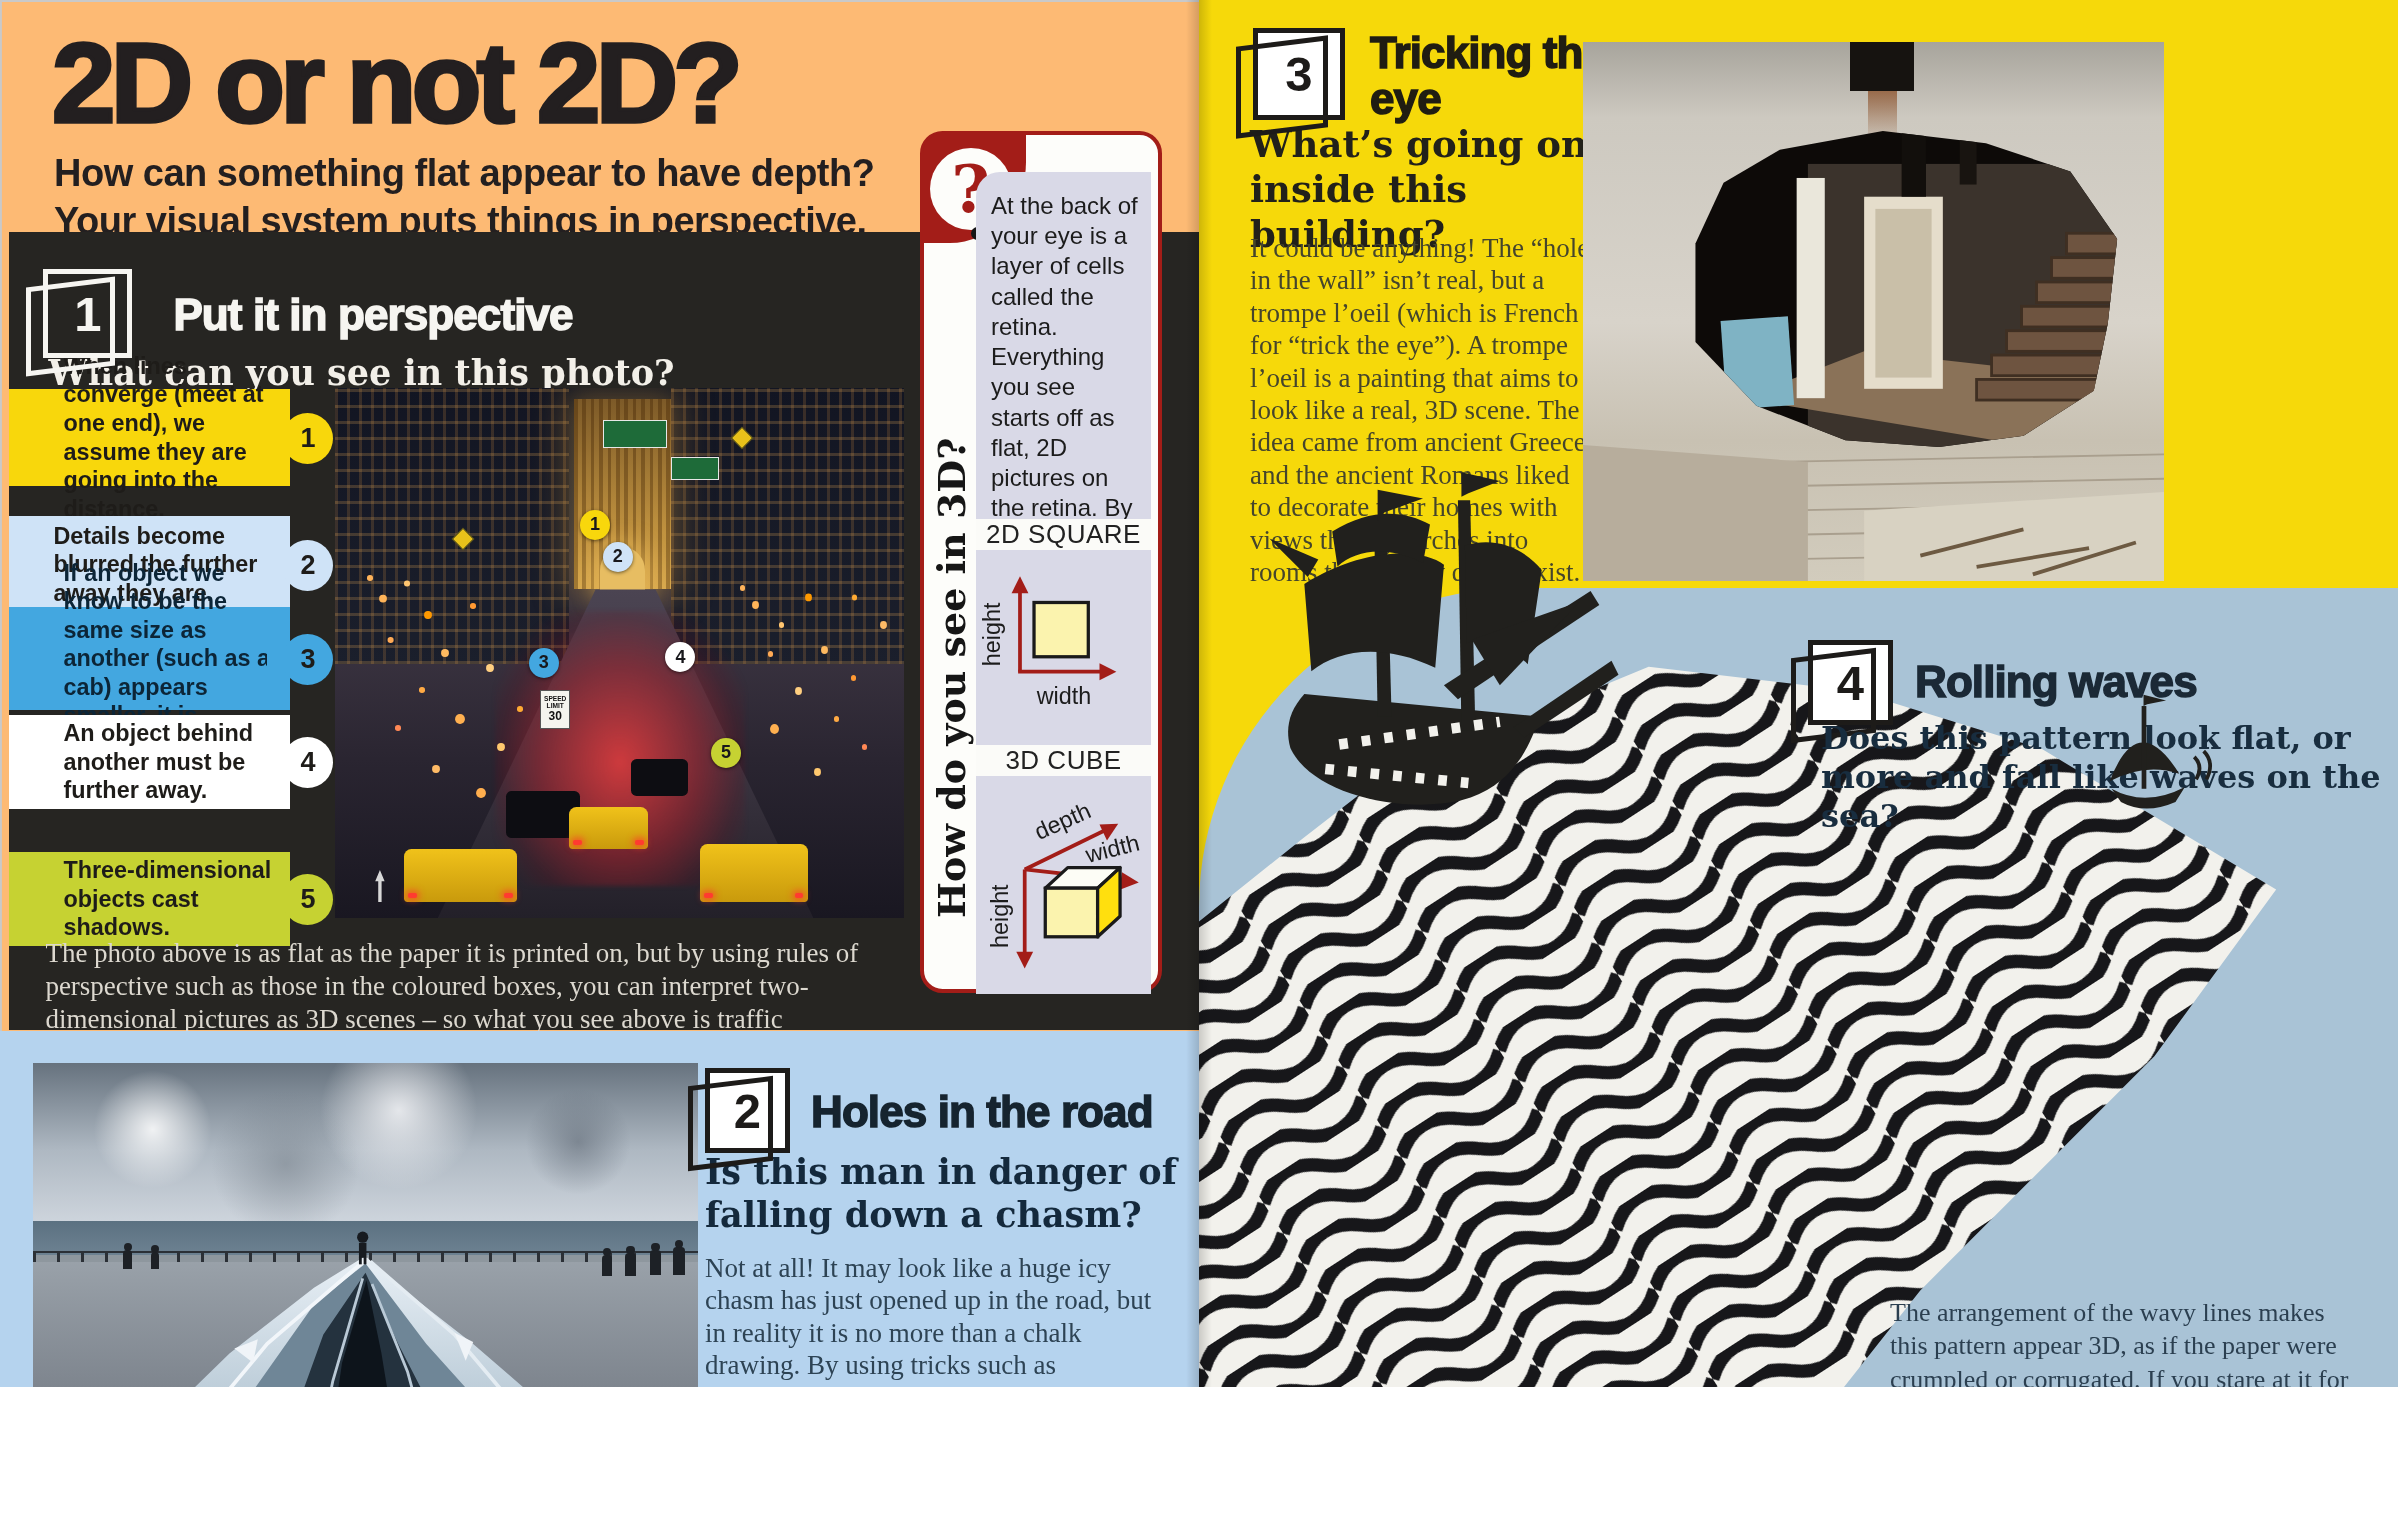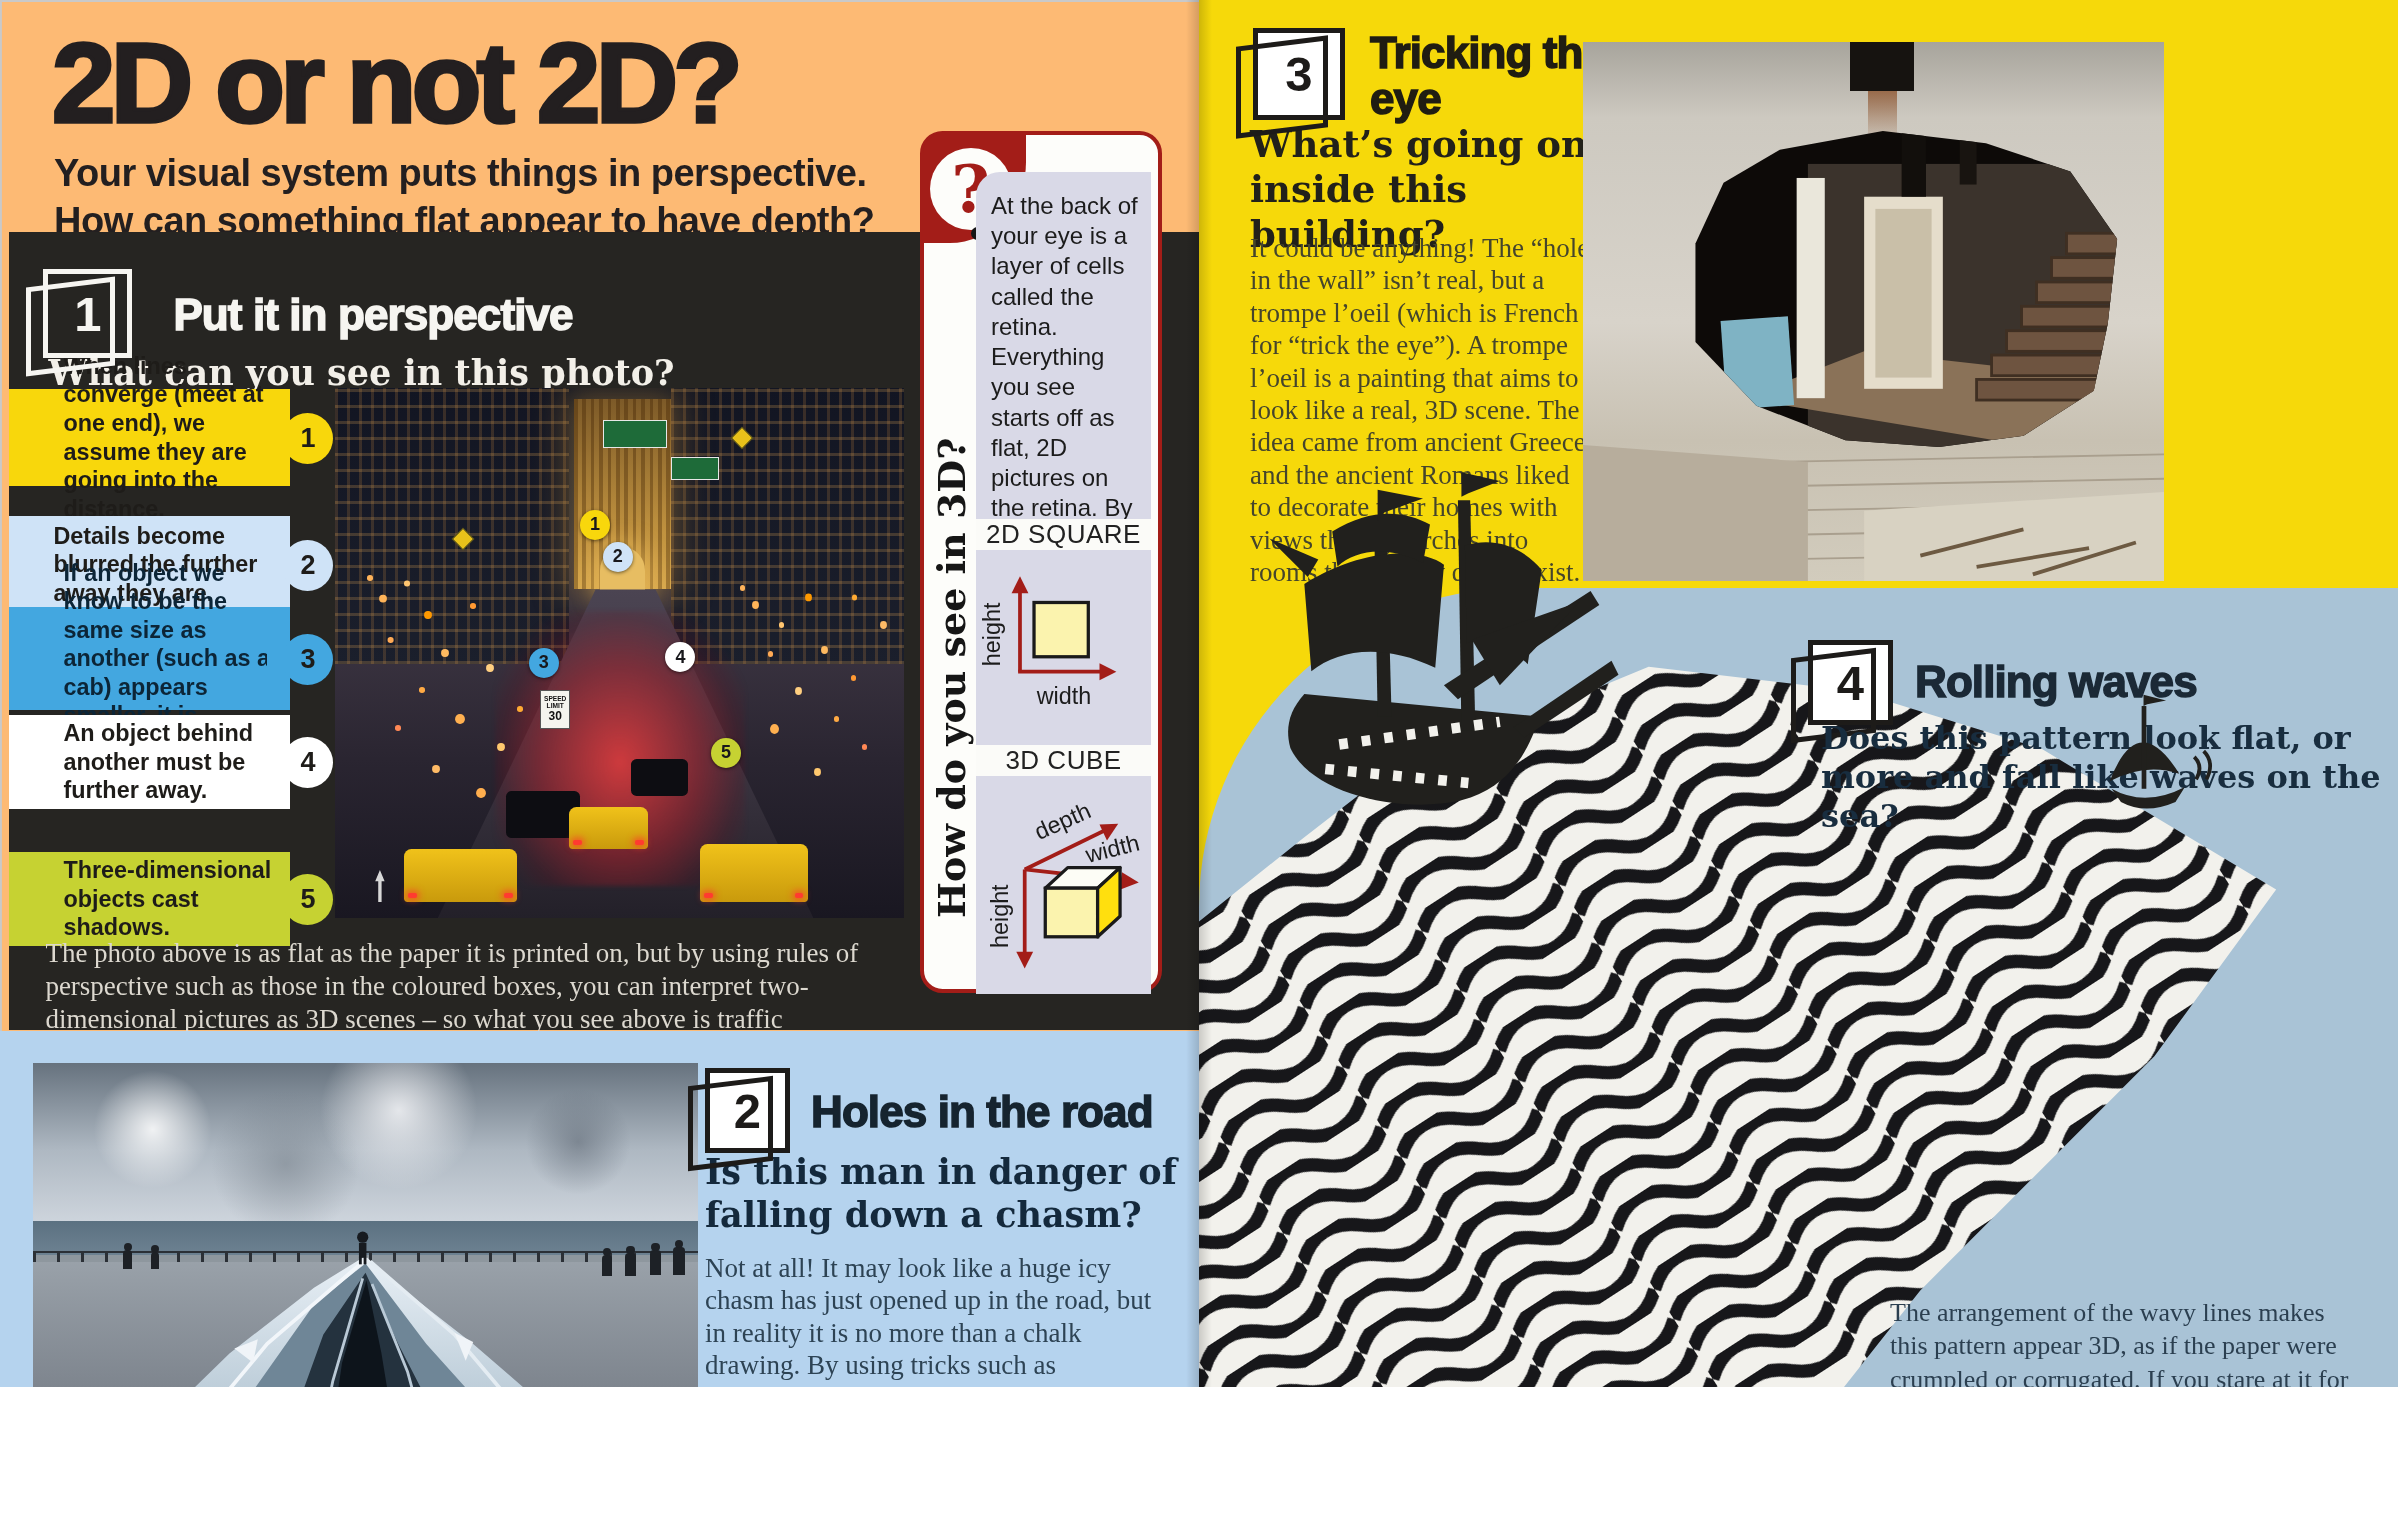--- a/index.html
+++ b/index.html
@@ -214,22 +214,22 @@
     transform:rotate(16deg); z-index:8;}
   svg text{font-family:"Liberation Sans",sans-serif;}
 </style>
 </head>
 <body>
 
 <div class="spread">
 
   <div class="main-title">2D or not 2D?</div>
   <div class="subtitle">
+    <div>How can something flat appear to have depth?</div>
     <div>Your visual system puts things in perspective.</div>
-    <div>How can something flat appear to have depth?</div>
   </div>
 
   <div class="black-panel">
     <div class="numbox dark s1-numbox">1</div>
     <div class="sec-heading s1-heading">Put it in perspective</div>
     <div class="s1-question sub-serif">What can you see in this photo?</div>
 
     <div class="callout c1">
       <span>When lines converge (meet at one end), we assume they are going into the distance.</span>
       <span class="tab">1</span>

